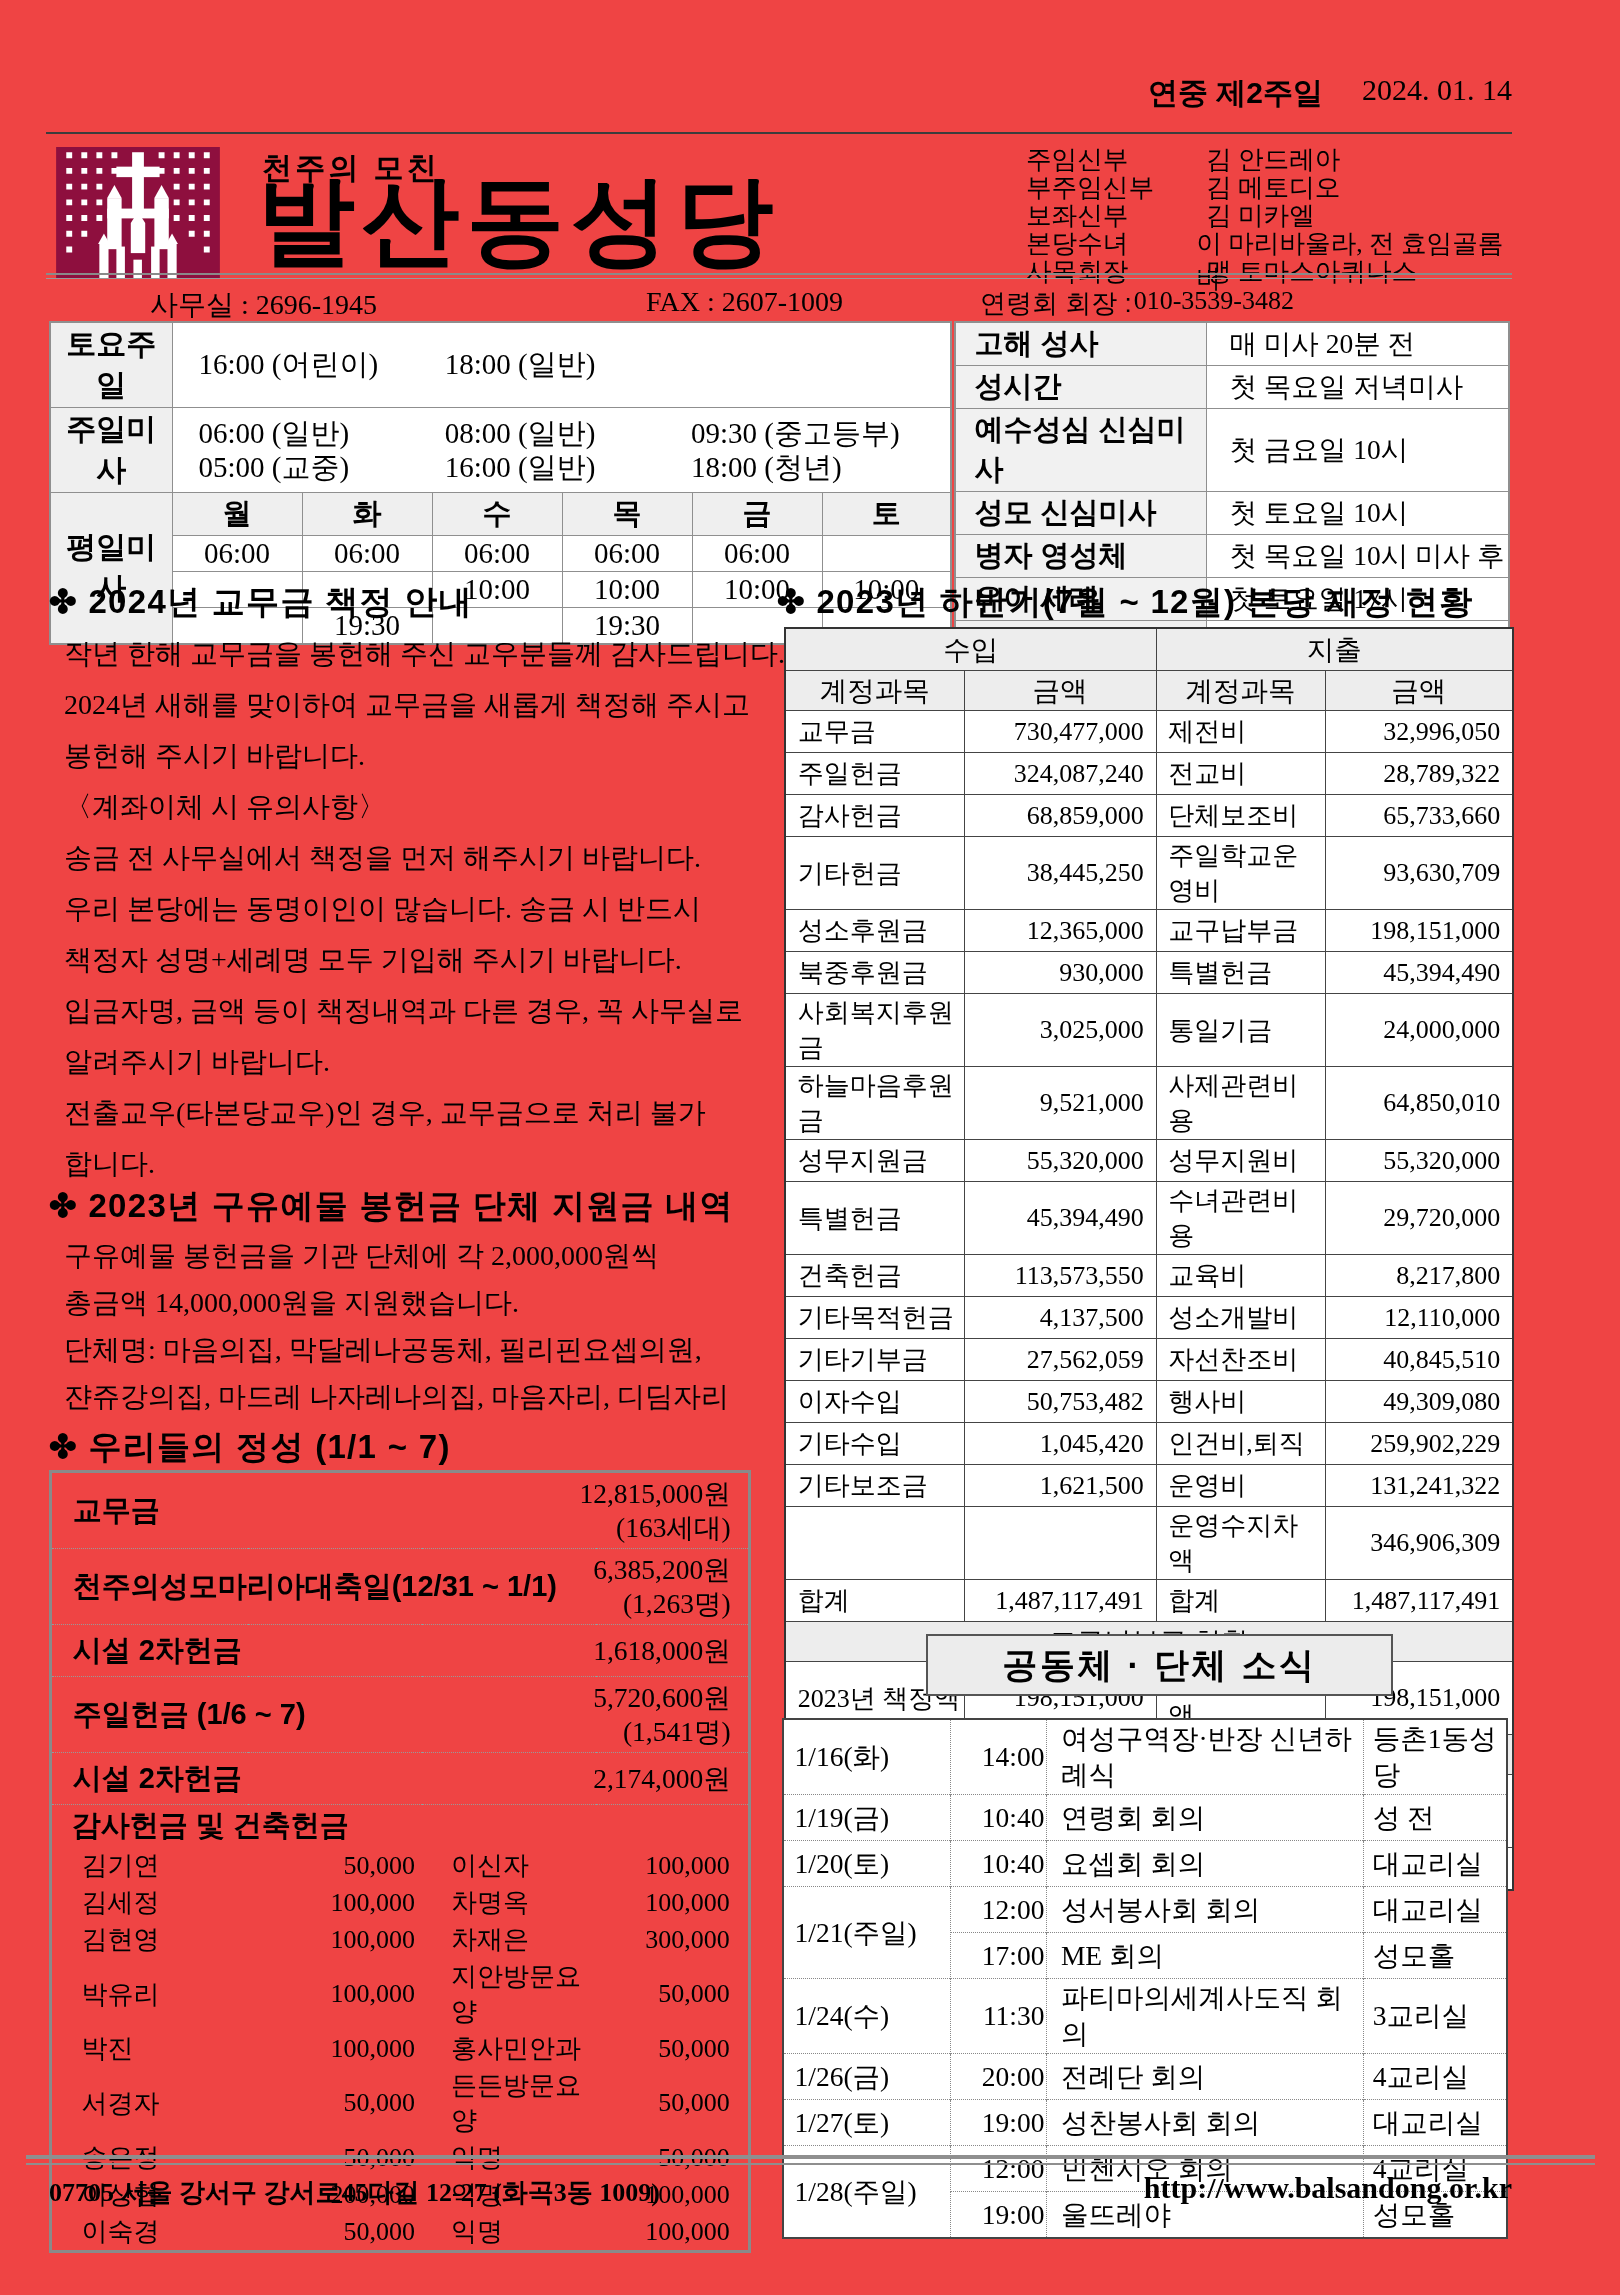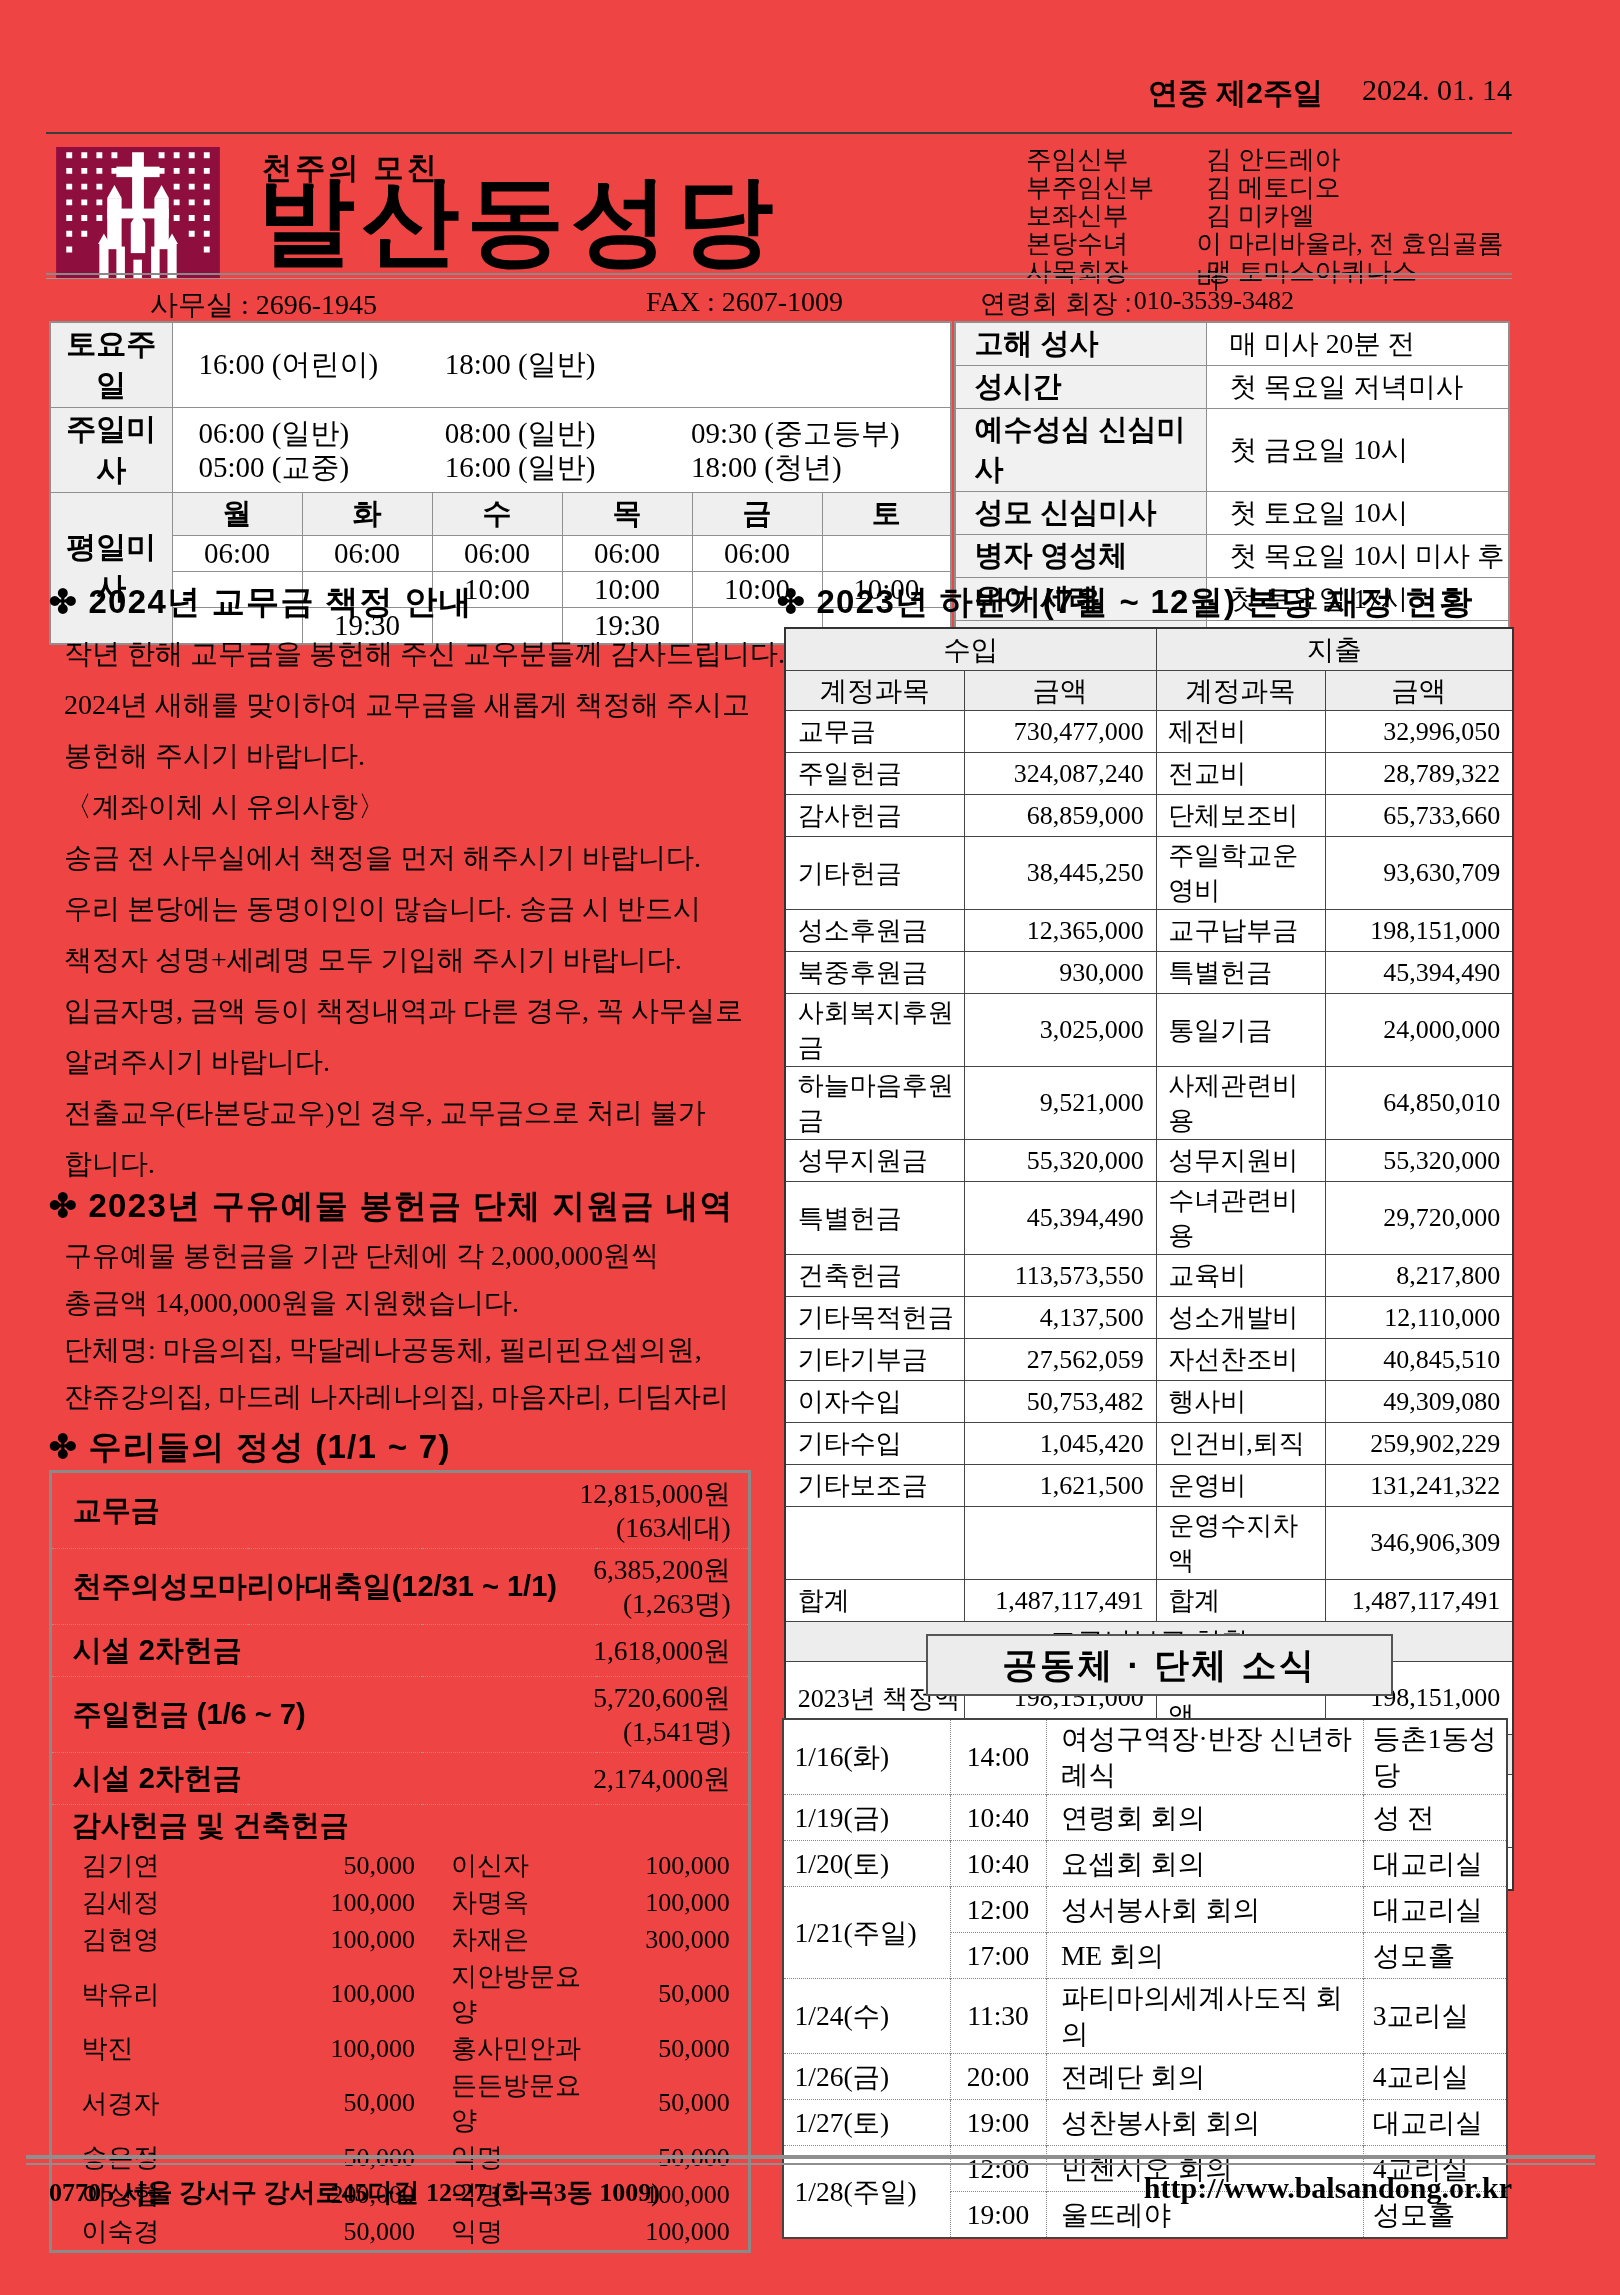--- a/index.html
+++ b/index.html
@@ -77,21 +77,21 @@
   .fin .fv{text-align:right;padding-right:11.8px;}
   .fin .fsec td{background:#ededed;text-align:center;height:37px;font-size:27.5px;}
   .fin .ftot td{text-align:center;height:39px;}
 
   
   .news{left:782px;top:1718px;width:724px;border:2px solid #444;font-size:27.5px;}
   .news td{border-right:1.3px dotted #888;border-top:1.3px dotted #888;height:43px;vertical-align:middle;background:#fff;}
   .news tr:first-child td{border-top:none;}
   .news td:last-child{border-right:none;}
   .news .nd{padding-left:10.5px;}
-  .news .nt{text-align:center;}
+  .news .nt{text-align:right;}
   .news .ne{padding-left:14.4px;}
   .news .np{padding-left:9.2px;}
   .newstitle{left:926px;top:1634px;width:463px;height:58px;background:#ececec;border:2px solid #555;
              display:flex;align-items:center;justify-content:center;font-size:35px;font-weight:bold;
              font-family:"Liberation Sans",sans-serif;z-index:3;letter-spacing:2.6px;}
 
   
   .footrule{top:2155px;left:26px;width:1569px;height:3.9px;border-top:4.6px solid #8f8f8f;border-bottom:2px solid #8f8f8f;}
   .addr{left:49px;top:2175px;font-size:26px;font-weight:bold;}
   .url{top:2171px;left:1118px;width:394px;text-align:right;font-size:30px;font-weight:bold;}

